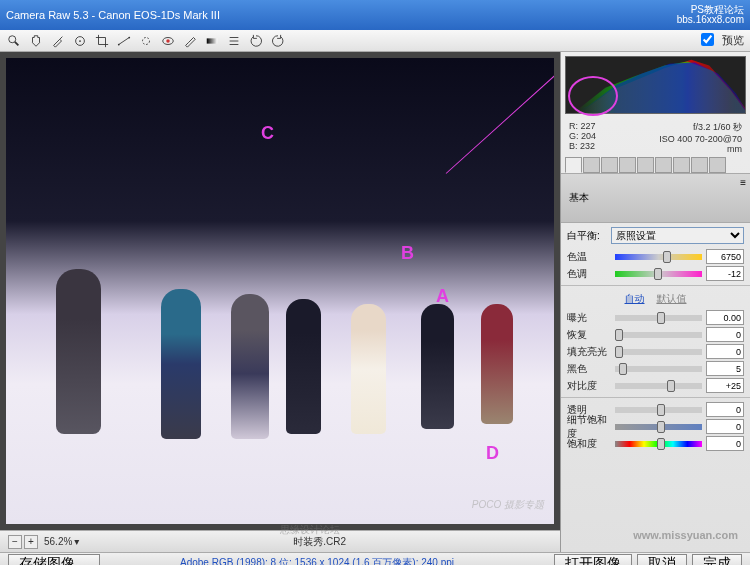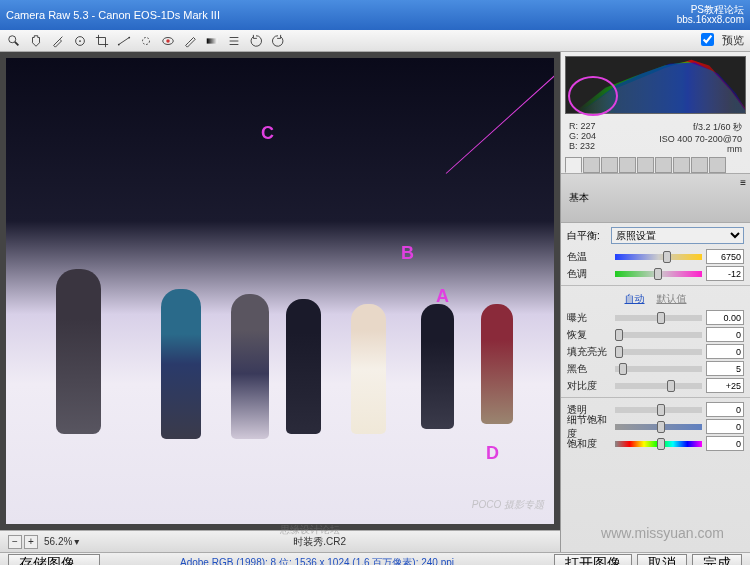--- a/index.html
+++ b/index.html
@@ -59,21 +59,21 @@
 .slider-val { width: 38px; height: 15px; font-size: 9px; text-align: right; border: 1px solid #999; padding: 0 2px; background: #fff; }
 .sep { height: 1px; background: #bbb; margin: 3px 0; }
 .auto-row { text-align: center; padding: 3px; }
 .auto-link { color: #2050c0; text-decoration: underline; font-size: 10px; cursor: pointer; margin: 0 6px; }
 .auto-link.gray { color: #888; }
 .bottom-bar { height: 20px; background: linear-gradient(#f0f0f0, #d8d8d8); border-top: 1px solid #aaa; display: flex; align-items: center; padding: 0 8px; font-size: 10px; gap: 8px; }
 .btn { height: 17px; padding: 0 10px; border: 1px solid #888; background: linear-gradient(#f8f8f8, #ddd); font-size: 14px; cursor: pointer; }
 .link-meta { color: #2050c0; text-decoration: underline; cursor: pointer; }
 .right-btns { margin-left: auto; display: flex; gap: 5px; }
 .watermark { position: absolute; bottom: 28px; left: 280px; color: rgba(120,120,120,0.5); font-size: 10px; }
-.watermark2 { position: absolute; bottom: 24px; right: 26px; color: rgba(120,120,120,0.6); font-size: 14px; }
+.watermark2 { position: absolute; bottom: 24px; right: 12px; color: rgba(120,120,120,0.6); font-size: 11px; font-weight: bold; }
 .poco-wm { position: absolute; bottom: 12px; right: 10px; color: rgba(180,180,180,0.7); font-size: 10px; font-style: italic; }
 </style>
 </head>
 <body>
 
 <div class="titlebar">
   <span>Camera Raw 5.3 - Canon EOS-1Ds Mark III</span>
   <span class="title-right">
     <span>PS教程论坛</span><br><span>bbs.16xx8.com</span>
   </span>

